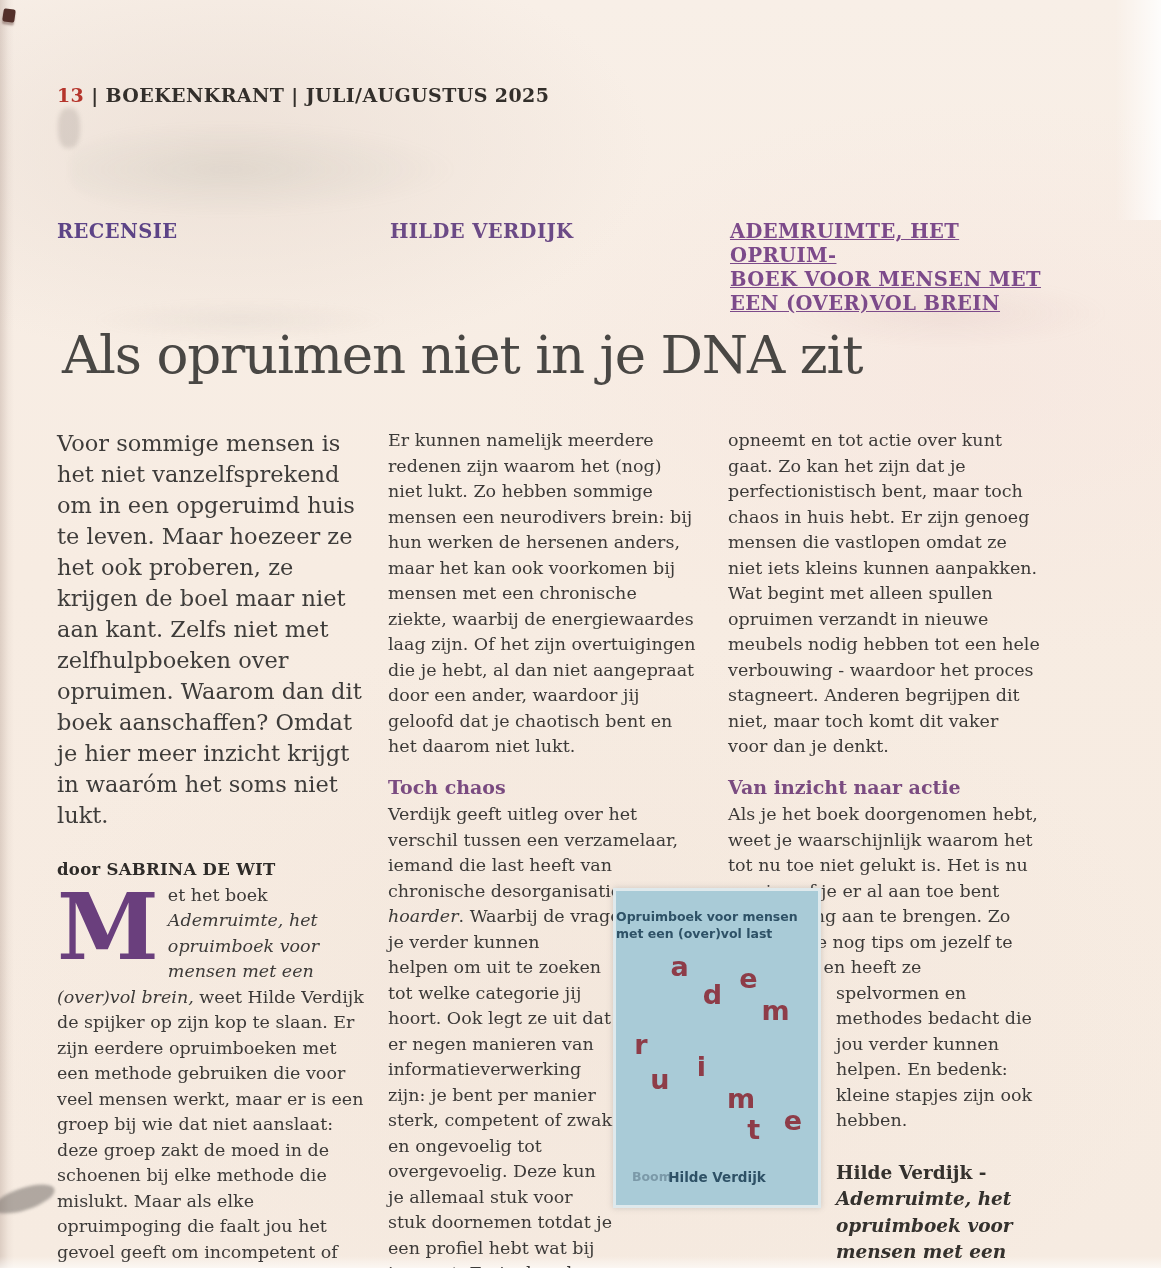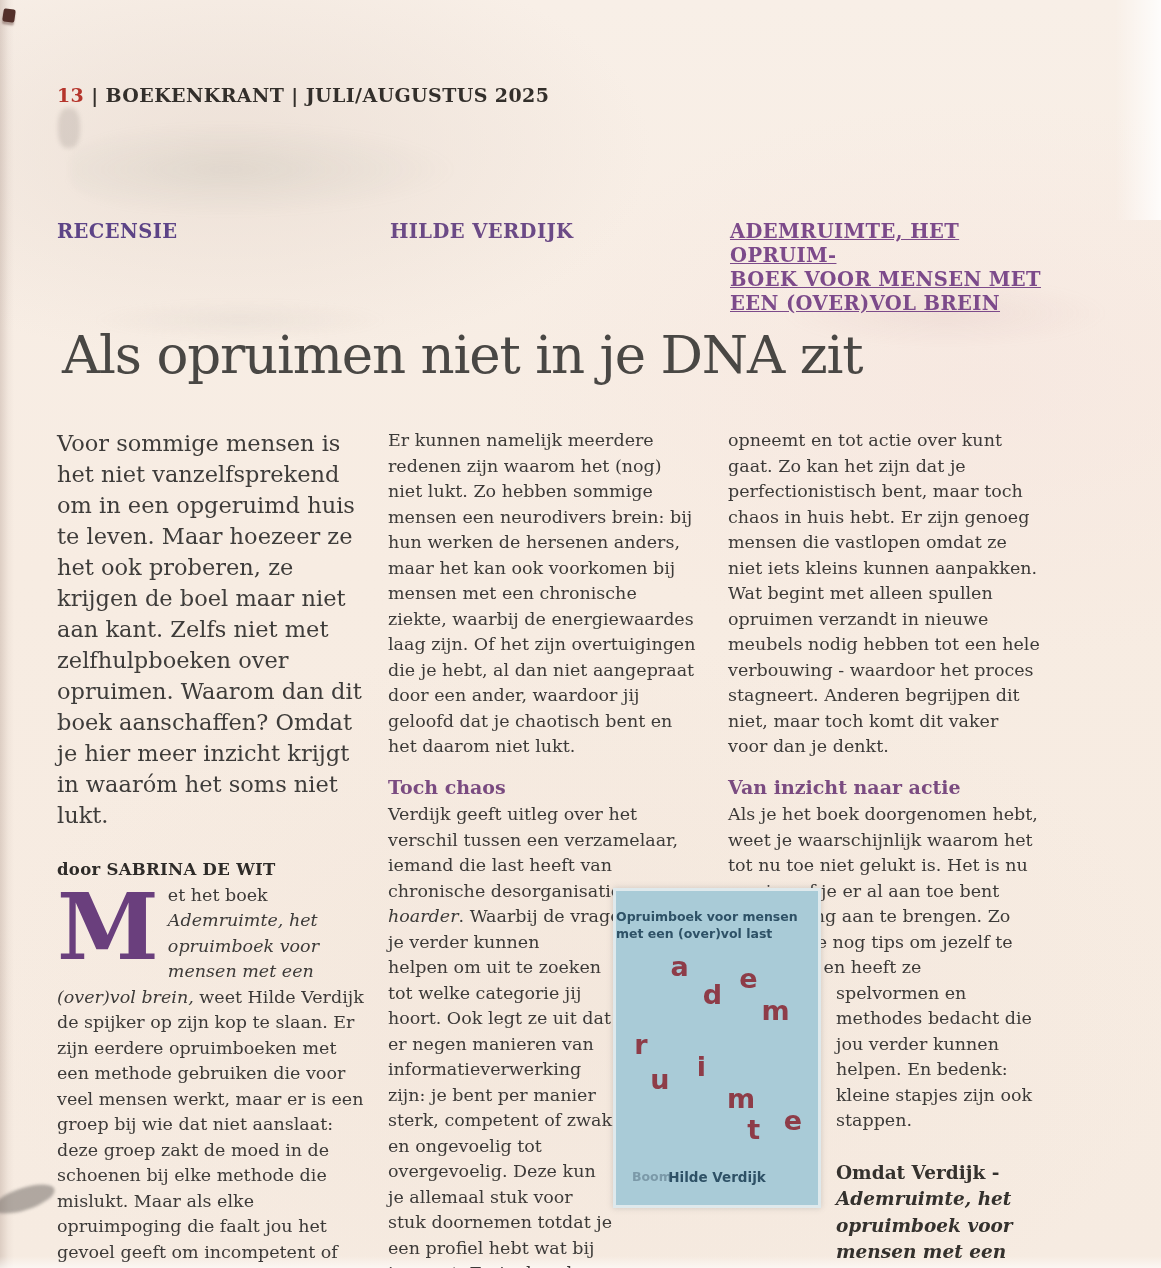--- a/index.html
+++ b/index.html
@@ -123,23 +123,23 @@
     <p class="p">
       <span>Verdijk geeft uitleg over het verschil tussen een verzamelaar, iemand die last heeft van chronische desorganisatie en een </span><span class="it">hoarder</span><span>. Waarbij de vragenlijsten je verder kunnen</span>
     </p>
     <p class="p narrow">helpen om uit te zoeken tot welke categorie jij hoort. Ook legt ze uit dat er negen manieren van informatieverwerking zijn: je bent per manier sterk, competent of zwak en ongevoelig tot overgevoelig. Deze kun je allemaal stuk voor stuk doornemen totdat je een profiel hebt wat bij jou past. En je daardoor weet je beter hoe jij het beste informatie</p>
   </div>
 
   <div class="col c3">
     <p class="p">opneemt en tot actie over kunt gaat. Zo kan het zijn dat je perfectionistisch bent, maar toch chaos in huis hebt. Er zijn genoeg mensen die vastlopen omdat ze niet iets kleins kunnen aanpakken. Wat begint met alleen spullen opruimen verzandt in nieuwe meubels nodig hebben tot een hele verbouwing - waardoor het proces stagneert. Anderen begrijpen dit niet, maar toch komt dit vaker voor dan je denkt.</p>
     <div class="subhead">Van inzicht naar actie</div>
     <p class="p">Als je het boek doorgenomen hebt, weet je waarschijnlijk waarom het tot nu toe niet gelukt is. Het is nu aan jou of je er al aan toe bent verandering aan te brengen. Zo geeft Hilde nog tips om jezelf te motiveren en heeft ze</p>
-    <p class="p indent-right">spelvormen en methodes bedacht die jou verder kunnen helpen. En bedenk: kleine stapjes zijn ook stappen.</p>
+    <p class="p indent-right">spelvormen en methodes bedacht die jou verder kunnen helpen. En bedenk: kleine stapjes zijn ook hebben.</p>
     <div class="bookinfo">
-      <span>Omdat Verdijk -</span><br>
+      <span>Hilde Verdijk -</span><br>
       <span class="it">Ademruimte, het opruimboek voor mensen met een (over)vol brein</span><br>
       <br>
       
     </div>
   </div>
 
   <div class="cover">
     <div class="cover-top">
       <div>Opruimboek voor mensen</div>
       <div>met een (over)vol last</div>

